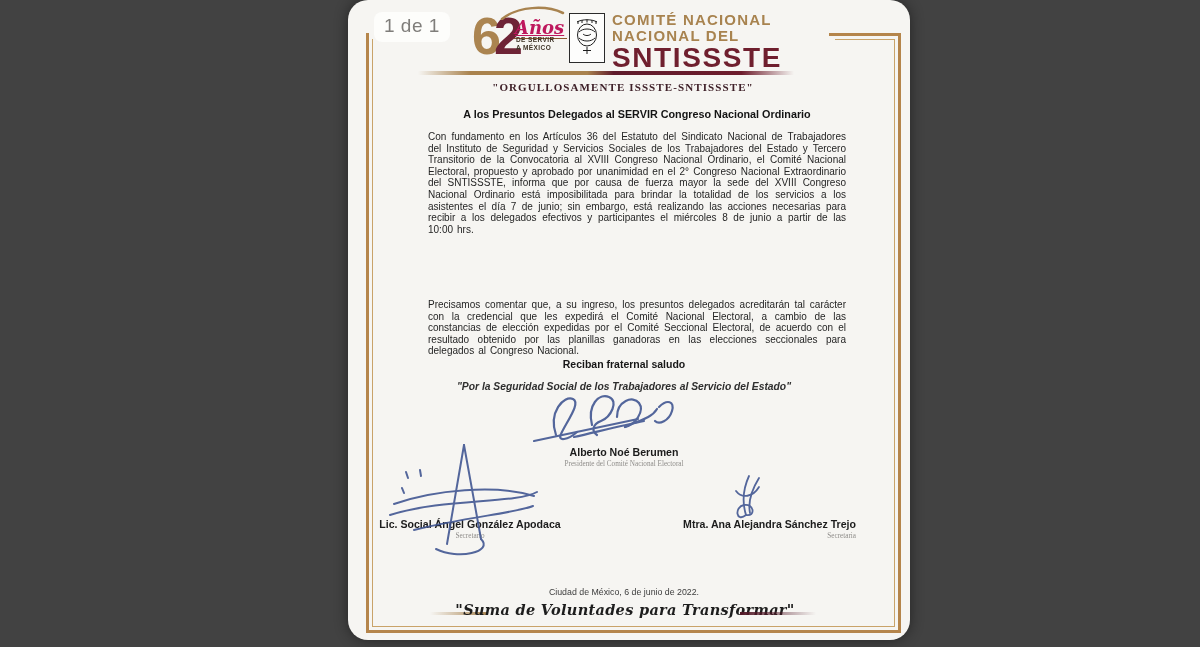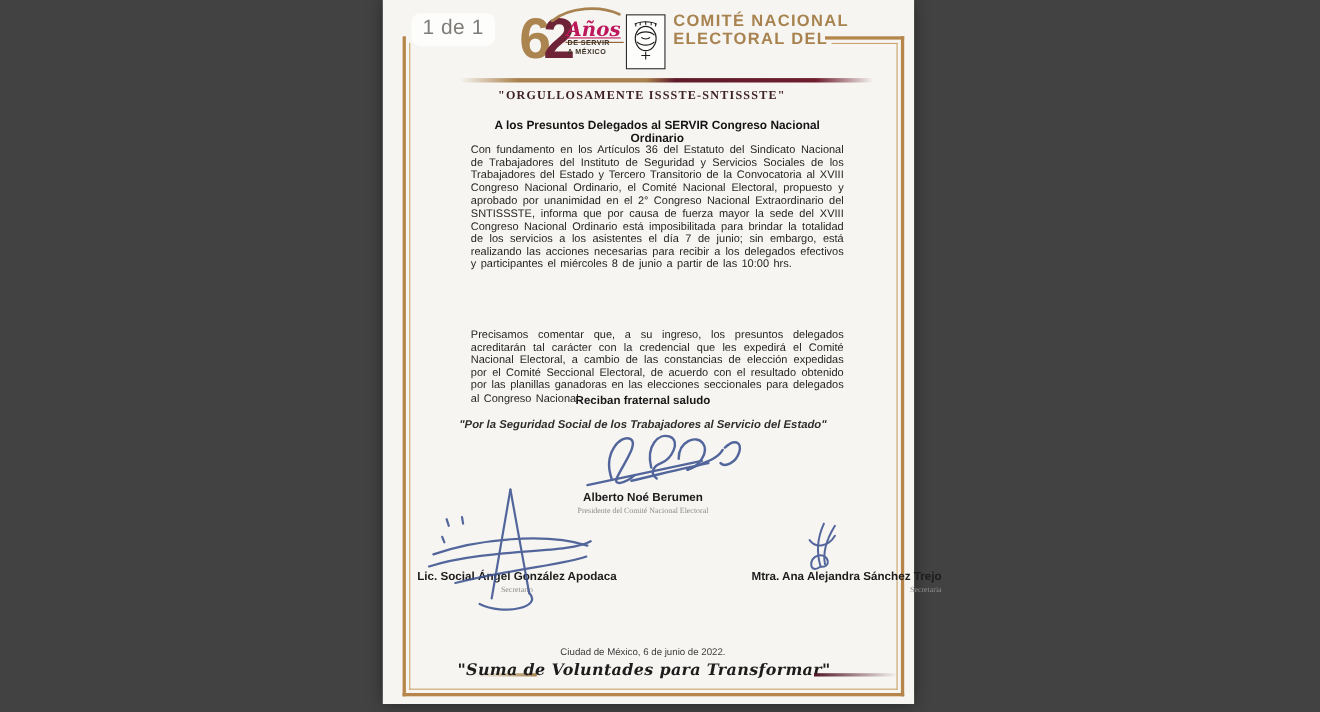--- a/index.html
+++ b/index.html
@@ -3,22 +3,22 @@
 <meta charset="utf-8">
 <style>
   * { margin:0; padding:0; box-sizing:border-box; }
   html,body { width:1200px; height:647px; overflow:hidden; }
   body { background:#424242; font-family:"Liberation Sans", sans-serif; position:relative; }
 
   .viewer { position:absolute; inset:0; }
 
   
   .page {
-    position:absolute; left:348px; top:0; width:483px; height:640px;
-    background:#f6f5f2; box-shadow:0 0 14px rgba(0,0,0,.45);
+    position:absolute; left:348px; top:0; width:562px; height:640px;
+    background:#f6f5f2; box-shadow:0 0 14px rgba(0,0,0,.45);border-radius:20px;
   }
 
   
   .frame-outer {
     position:absolute; left:18px; right:9px; top:33px; bottom:7px;
     border-left:3px solid #b5854b; border-right:3px solid #b5854b; border-bottom:3px solid #b5854b;
   }
   .frame-inner {
     position:absolute; left:24px; right:15px; top:39px; bottom:13px;
     border-left:1px solid #c9a369; border-right:1px solid #c9a369; border-bottom:1px solid #c9a369;
@@ -127,21 +127,22 @@
           <path d="M6,14 C10,10 18,10 22,14"></path>
           <path d="M6,20 C10,24 18,24 22,20"></path>
           <path d="M10,16 C12,18 16,18 18,16"></path>
           <path d="M14,29 L14,36 M10,32.5 L18,32.5"></path>
         </g>
       </svg>
     </div>
 
     <div class="org-title">
       <div class="l1">COMITÉ NACIONAL</div>
-      <div class="l2">ELECTORAL DEL</div>
+      <div class="l2">NACIONAL DEL</div>
+      <div class="l3">SNTISSSTE</div>
     </div>
 
     <div class="header-divider"></div>
     <div class="slogan">"ORGULLOSAMENTE ISSSTE-SNTISSSTE"</div>
 
     <div class="addressee">A los Presuntos Delegados al SERVIR Congreso Nacional Ordinario</div>
     <div class="para para1">Con fundamento en los Artículos 36 del Estatuto del Sindicato Nacional de Trabajadores del Instituto de Seguridad y Servicios Sociales de los Trabajadores del Estado y Tercero Transitorio de la Convocatoria al XVIII Congreso Nacional Ordinario, el Comité Nacional Electoral, propuesto y aprobado por unanimidad en el 2° Congreso Nacional Extraordinario del SNTISSSTE, informa que por causa de fuerza mayor la sede del XVIII Congreso Nacional Ordinario está imposibilitada para brindar la totalidad de los servicios a los asistentes el día 7 de junio; sin embargo, está realizando las acciones necesarias para recibir a los delegados efectivos y participantes el miércoles 8 de junio a partir de las 10:00 hrs.</div>
     <div class="para para2">Precisamos comentar que, a su ingreso, los presuntos delegados acreditarán tal carácter con la credencial que les expedirá el Comité Nacional Electoral, a cambio de las constancias de elección expedidas por el Comité Seccional Electoral, de acuerdo con el resultado obtenido por las planillas ganadoras en las elecciones seccionales para delegados al Congreso Nacional.</div>
     <div class="closing">Reciban fraternal saludo</div>
     <div class="quote">"Por la Seguridad Social de los Trabajadores al Servicio del Estado"</div>

